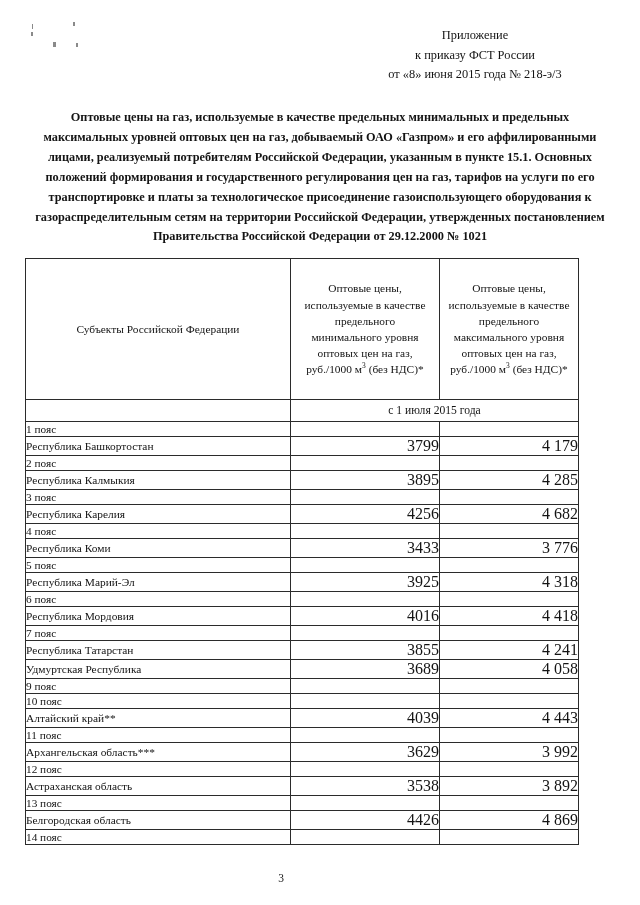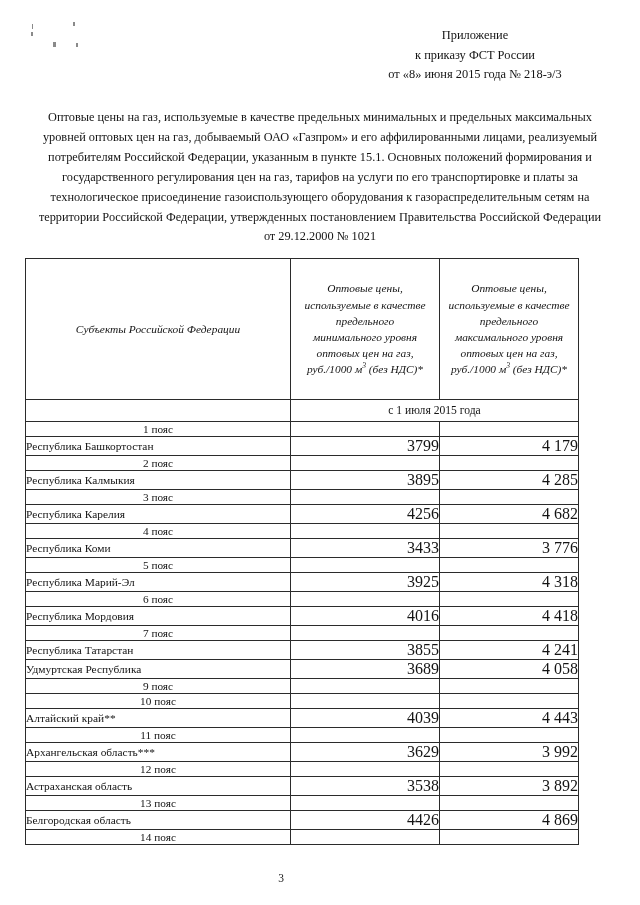--- a/index.html
+++ b/index.html
@@ -56,21 +56,21 @@
   }
 
   
   .preamble {
     position: absolute;
     top: 108px;
     left: 32px;
     width: 576px;
     text-align: center;
     font-size: 12.3px;
-    font-weight: normal;
+    font-weight: bold;
     line-height: 1.62;
   }
 
   
   .tbl-wrap {
     position: absolute;
     top: 258px;
     left: 25px;
     width: 553px;
   }
@@ -90,39 +90,37 @@
   col.c-subject { width: 265px; }
   col.c-min     { width: 149px; }
   col.c-max     { width: 139px; }
 
   .th-main {
     height: 140px;
     text-align: center;
     padding: 4px 5px;
     line-height: 1.42;
     font-size: 11.4px;
-    font-style: italic;
   }
   sup {
     font-size: 0.66em;
     vertical-align: super;
     line-height: 0;
   }
 
   .row-period td {
     height: 21px;
     text-align: center;
     font-size: 11.6px;
   }
 
   .row-zone td {
     height: 14px;
   }
   .zone-label {
-    text-align: center;
     font-weight: bold;
     font-size: 11.3px;
     padding-right: 55px;
   }
 
   .row-region td {
     height: 16px;
   }
   .region-name {
     text-align: left;

